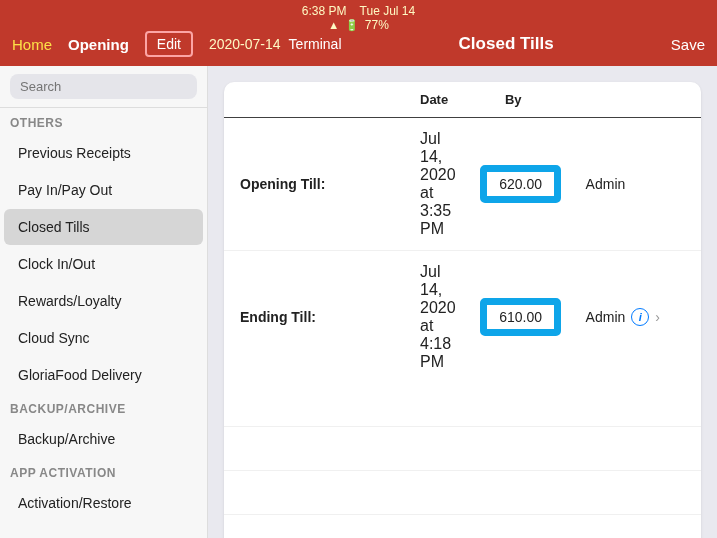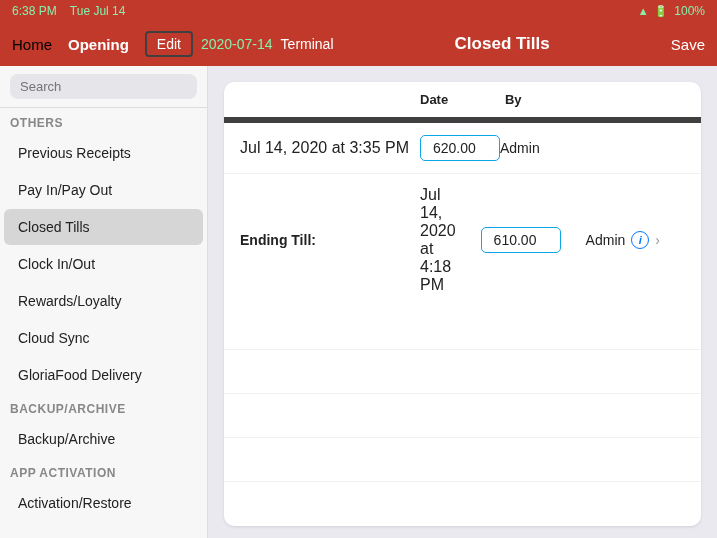--- a/index.html
+++ b/index.html
@@ -7,66 +7,67 @@
       font-family: -apple-system, BlinkMacSystemFont, "Helvetica Neue", Arial, sans-serif;
       width: 717px;
       height: 538px;
       overflow: hidden;
       background: #f0f0f0;
     }
 
     
     .status-bar {
       background: #c0392b;
-      color: #86efac;
+      color: #fef9c3;
       font-size: 12px;
       padding: 4px 12px;
       display: flex;
       justify-content: space-between;
       align-items: center;
       height: 22px;
+      flex-direction: column;
     }
     .status-bar-left { font-weight: 500; }
     .status-bar-right { display: flex; align-items: center; gap: 6px; font-size: 12px; }
 
     
     .nav-bar {
       background: #c0392b;
       display: flex;
       align-items: center;
       padding: 0 12px;
       height: 44px;
       color: white;
     }
     .nav-bar-home {
       font-size: 15px;
-      color: #000000;
+      color: #fde047;
       margin-right: 16px;
       cursor: pointer;
     }
     .nav-bar-settings {
       font-size: 15px;
       font-weight: bold;
       color: white;
       margin-right: 16px;
     }
     .nav-bar-edit-btn {
-      border: 2px solid #404040;
+      border: 2px solid #fca5a5;
       border-radius: 4px;
       padding: 3px 10px;
       font-size: 14px;
       color: white;
       background: transparent;
       cursor: pointer;
       font-weight: 500;
     }
     .nav-bar-date {
       font-size: 14px;
-      color: #86efac;
-      margin-left: 8px;
+      color: #fef9c3;
+      margin-left: 16px;
     }
     .nav-bar-terminal {
       font-size: 14px;
       color: white;
       margin-left: 8px;
       text-align: center;
     }
     .nav-bar-title {
       flex: 1;
       text-align: center;
@@ -144,21 +145,21 @@
       background: white;
       border-radius: 10px;
       overflow: hidden;
       box-shadow: 0 1px 3px rgba(0,0,0,0.1);
     }
 
     .table-header {
       display: grid;
       grid-template-columns: 180px 1fr 130px 120px;
       padding: 10px 16px;
-      border-bottom: 6px solid #404040;
+      border-bottom: 1px solid #404040;
     }
     .table-header-cell {
       font-size: 13px;
       font-weight: 600;
       color: #222;
       text-align: center;
     }
     .table-header-cell:first-child {
       text-align: left;
     }
@@ -181,27 +182,27 @@
     }
     .row-date {
       font-size: 16px;
       color: #222;
     }
     .row-amount-cell {
       display: flex;
       justify-content: center;
     }
     .row-amount-box {
-      border: 1px solid #0ea5e9;
+      border: 7px solid #0ea5e9;
       border-radius: 5px;
       padding: 4px 12px;
       font-size: 14px;
       color: #222;
       min-width: 80px;
-      text-align: left;
+      text-align: right;
       background: white;
     }
     .row-by {
       font-size: 14px;
       color: #222;
       text-align: center;
       display: flex;
       align-items: center;
       gap: 6px;
     }
@@ -244,21 +245,21 @@
 
 <div class="status-bar">
   <div class="status-bar-left">
     <span>6:38 PM</span>
     &nbsp;&nbsp;
     <span>Tue Jul 14</span>
   </div>
   <div class="status-bar-right">
     <span class="wifi-icon">▲</span>
     <span class="battery-icon">🔋</span>
-    <span>100%</span>
+    <span>77%</span>
   </div>
 </div>
 
 <div class="nav-bar">
   <span class="nav-bar-home">Home</span>
   <span class="nav-bar-settings">Opening</span>
   <button class="nav-bar-edit-btn">Edit</button>
   <span class="nav-bar-date">2020-07-14</span>
   <span class="nav-bar-terminal">Terminal</span>
   <div class="nav-bar-title">Closed Tills</div>
@@ -292,20 +293,21 @@
     <div class="content-card">
 
       <div class="table-header">
         <div class="table-header-cell"></div>
         <div class="table-header-cell">Date</div>
         <div class="table-header-cell">By</div>
       </div>
 
       <div id="table-rows">
           <div class="table-row">
+      <div class="row-label">Opening Till:</div>
       <div class="row-date">Jul 14, 2020 at 3:35 PM</div>
       <div class="row-amount-cell">
         <div class="row-amount-box">620.00</div>
       </div>
       <div class="row-by">
         <span>Admin</span>
 
       </div>
     </div>
           <div class="table-row">

